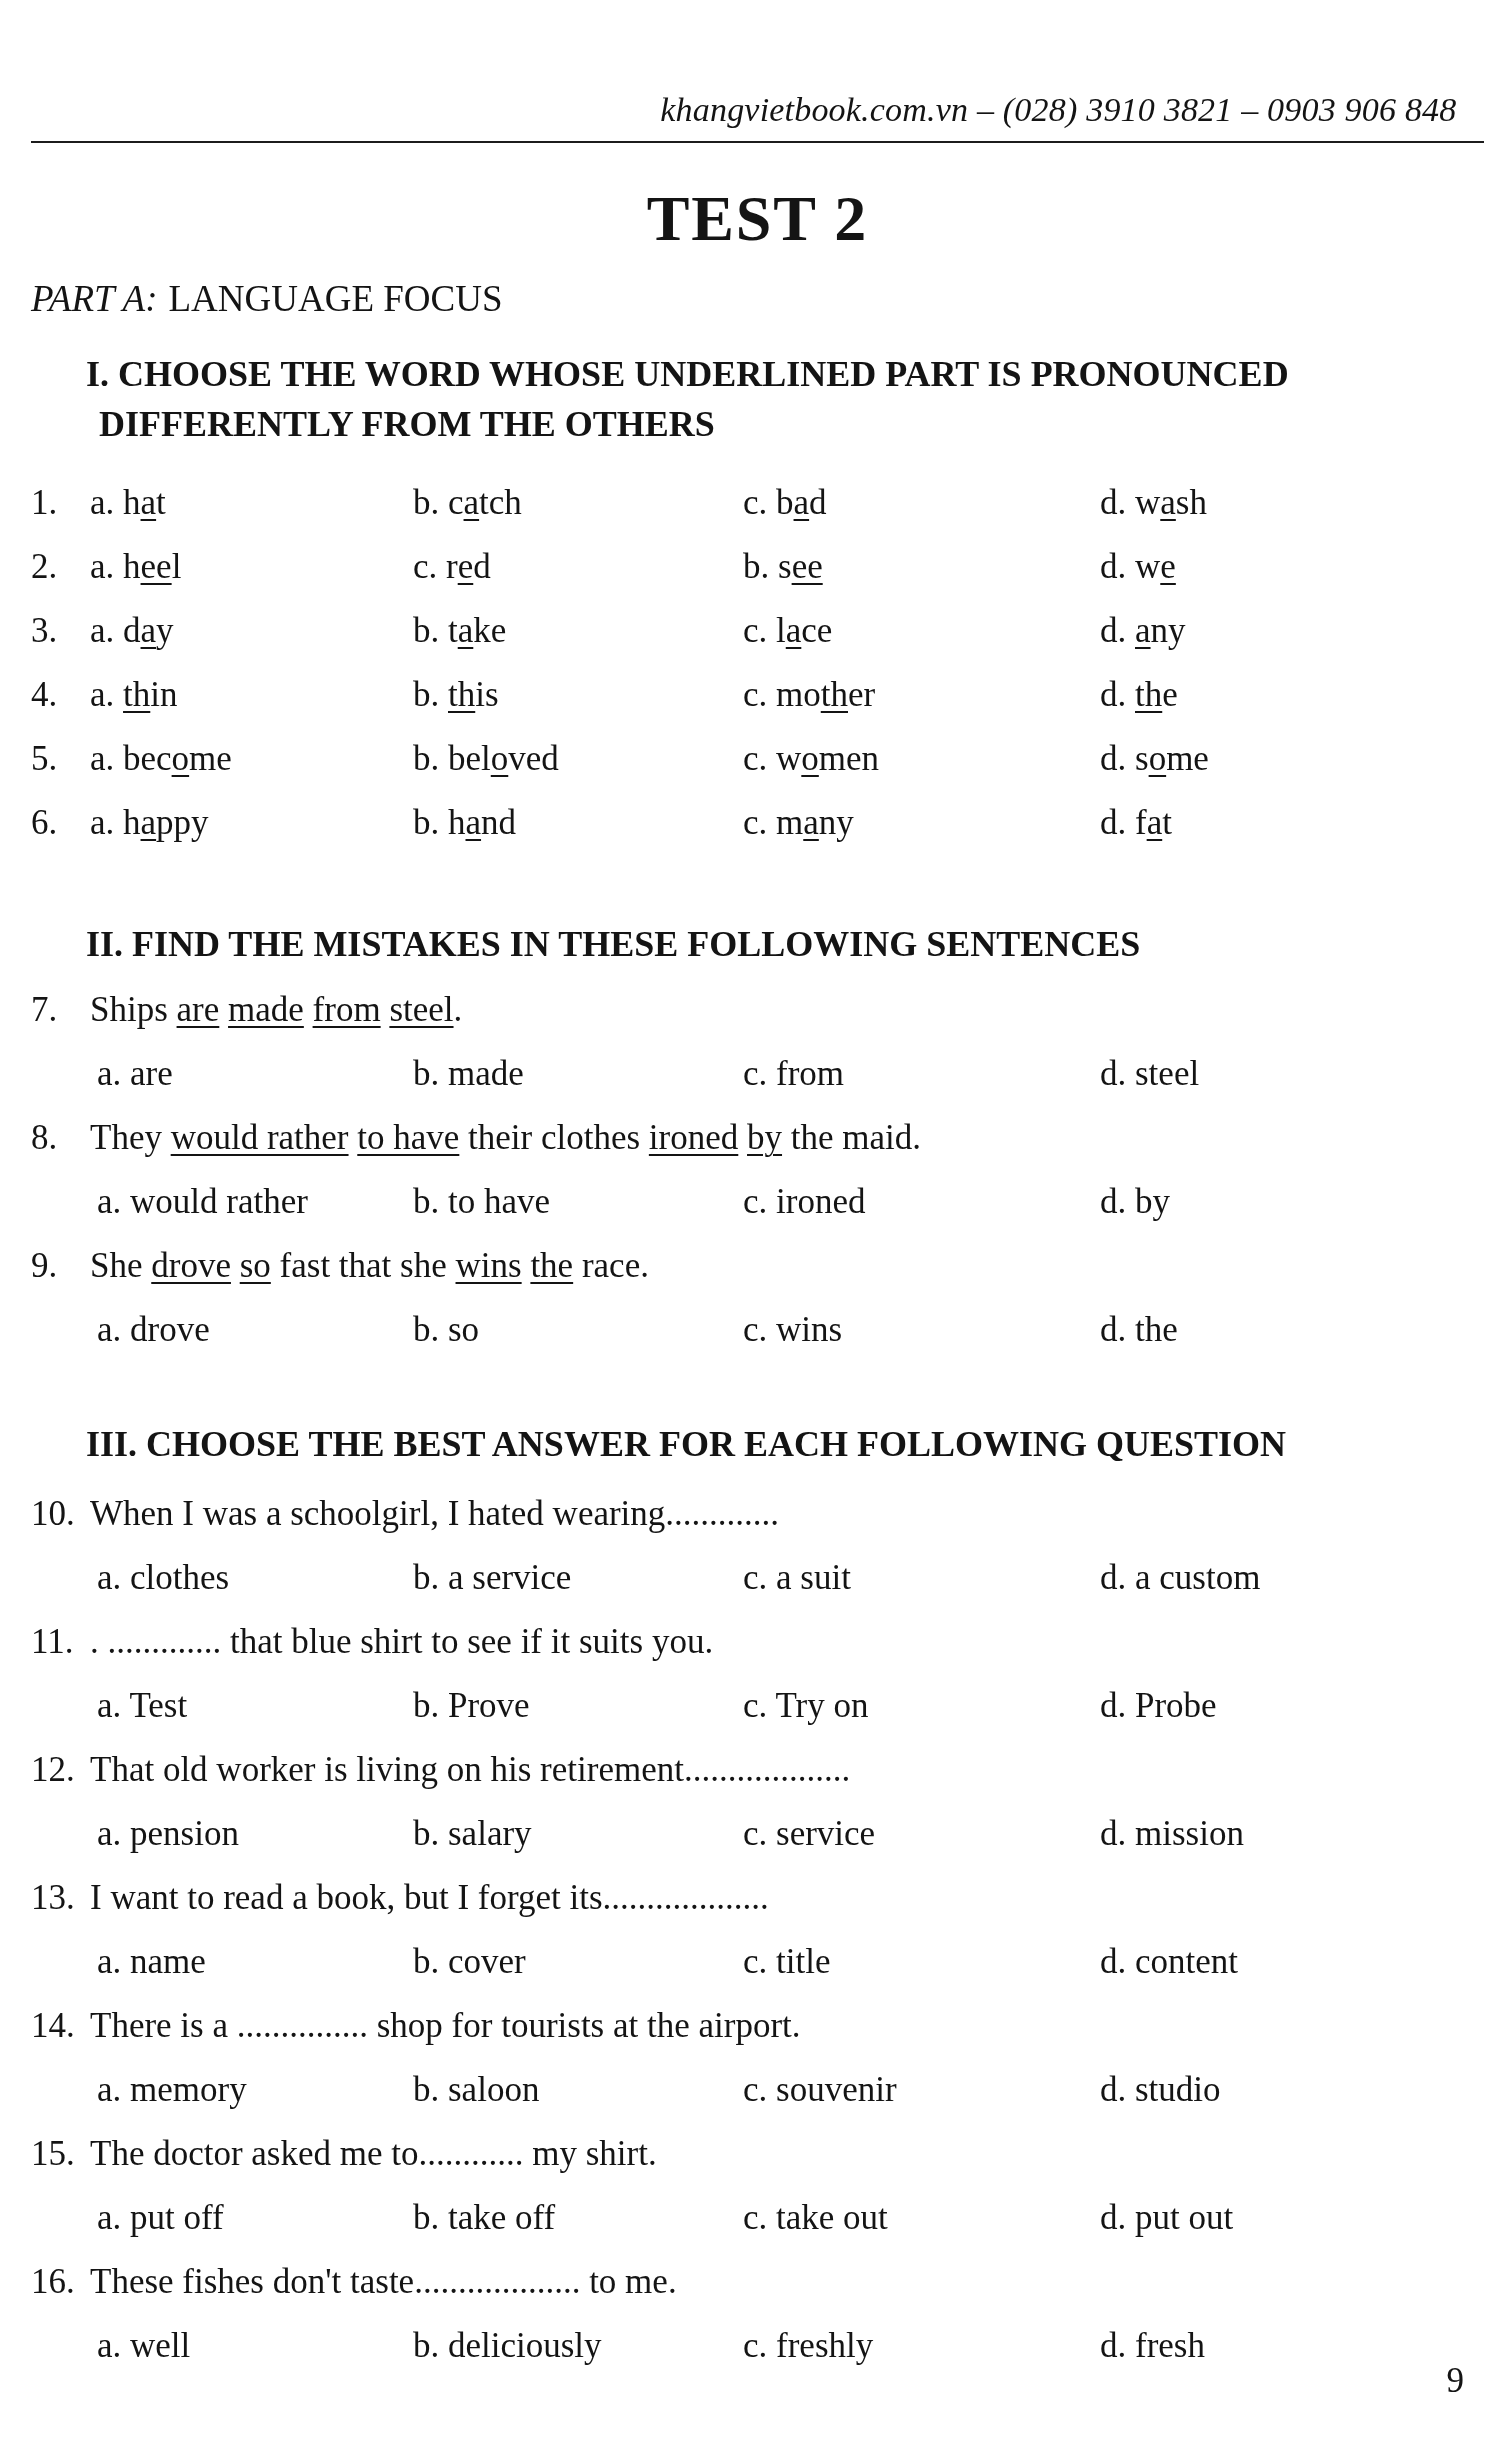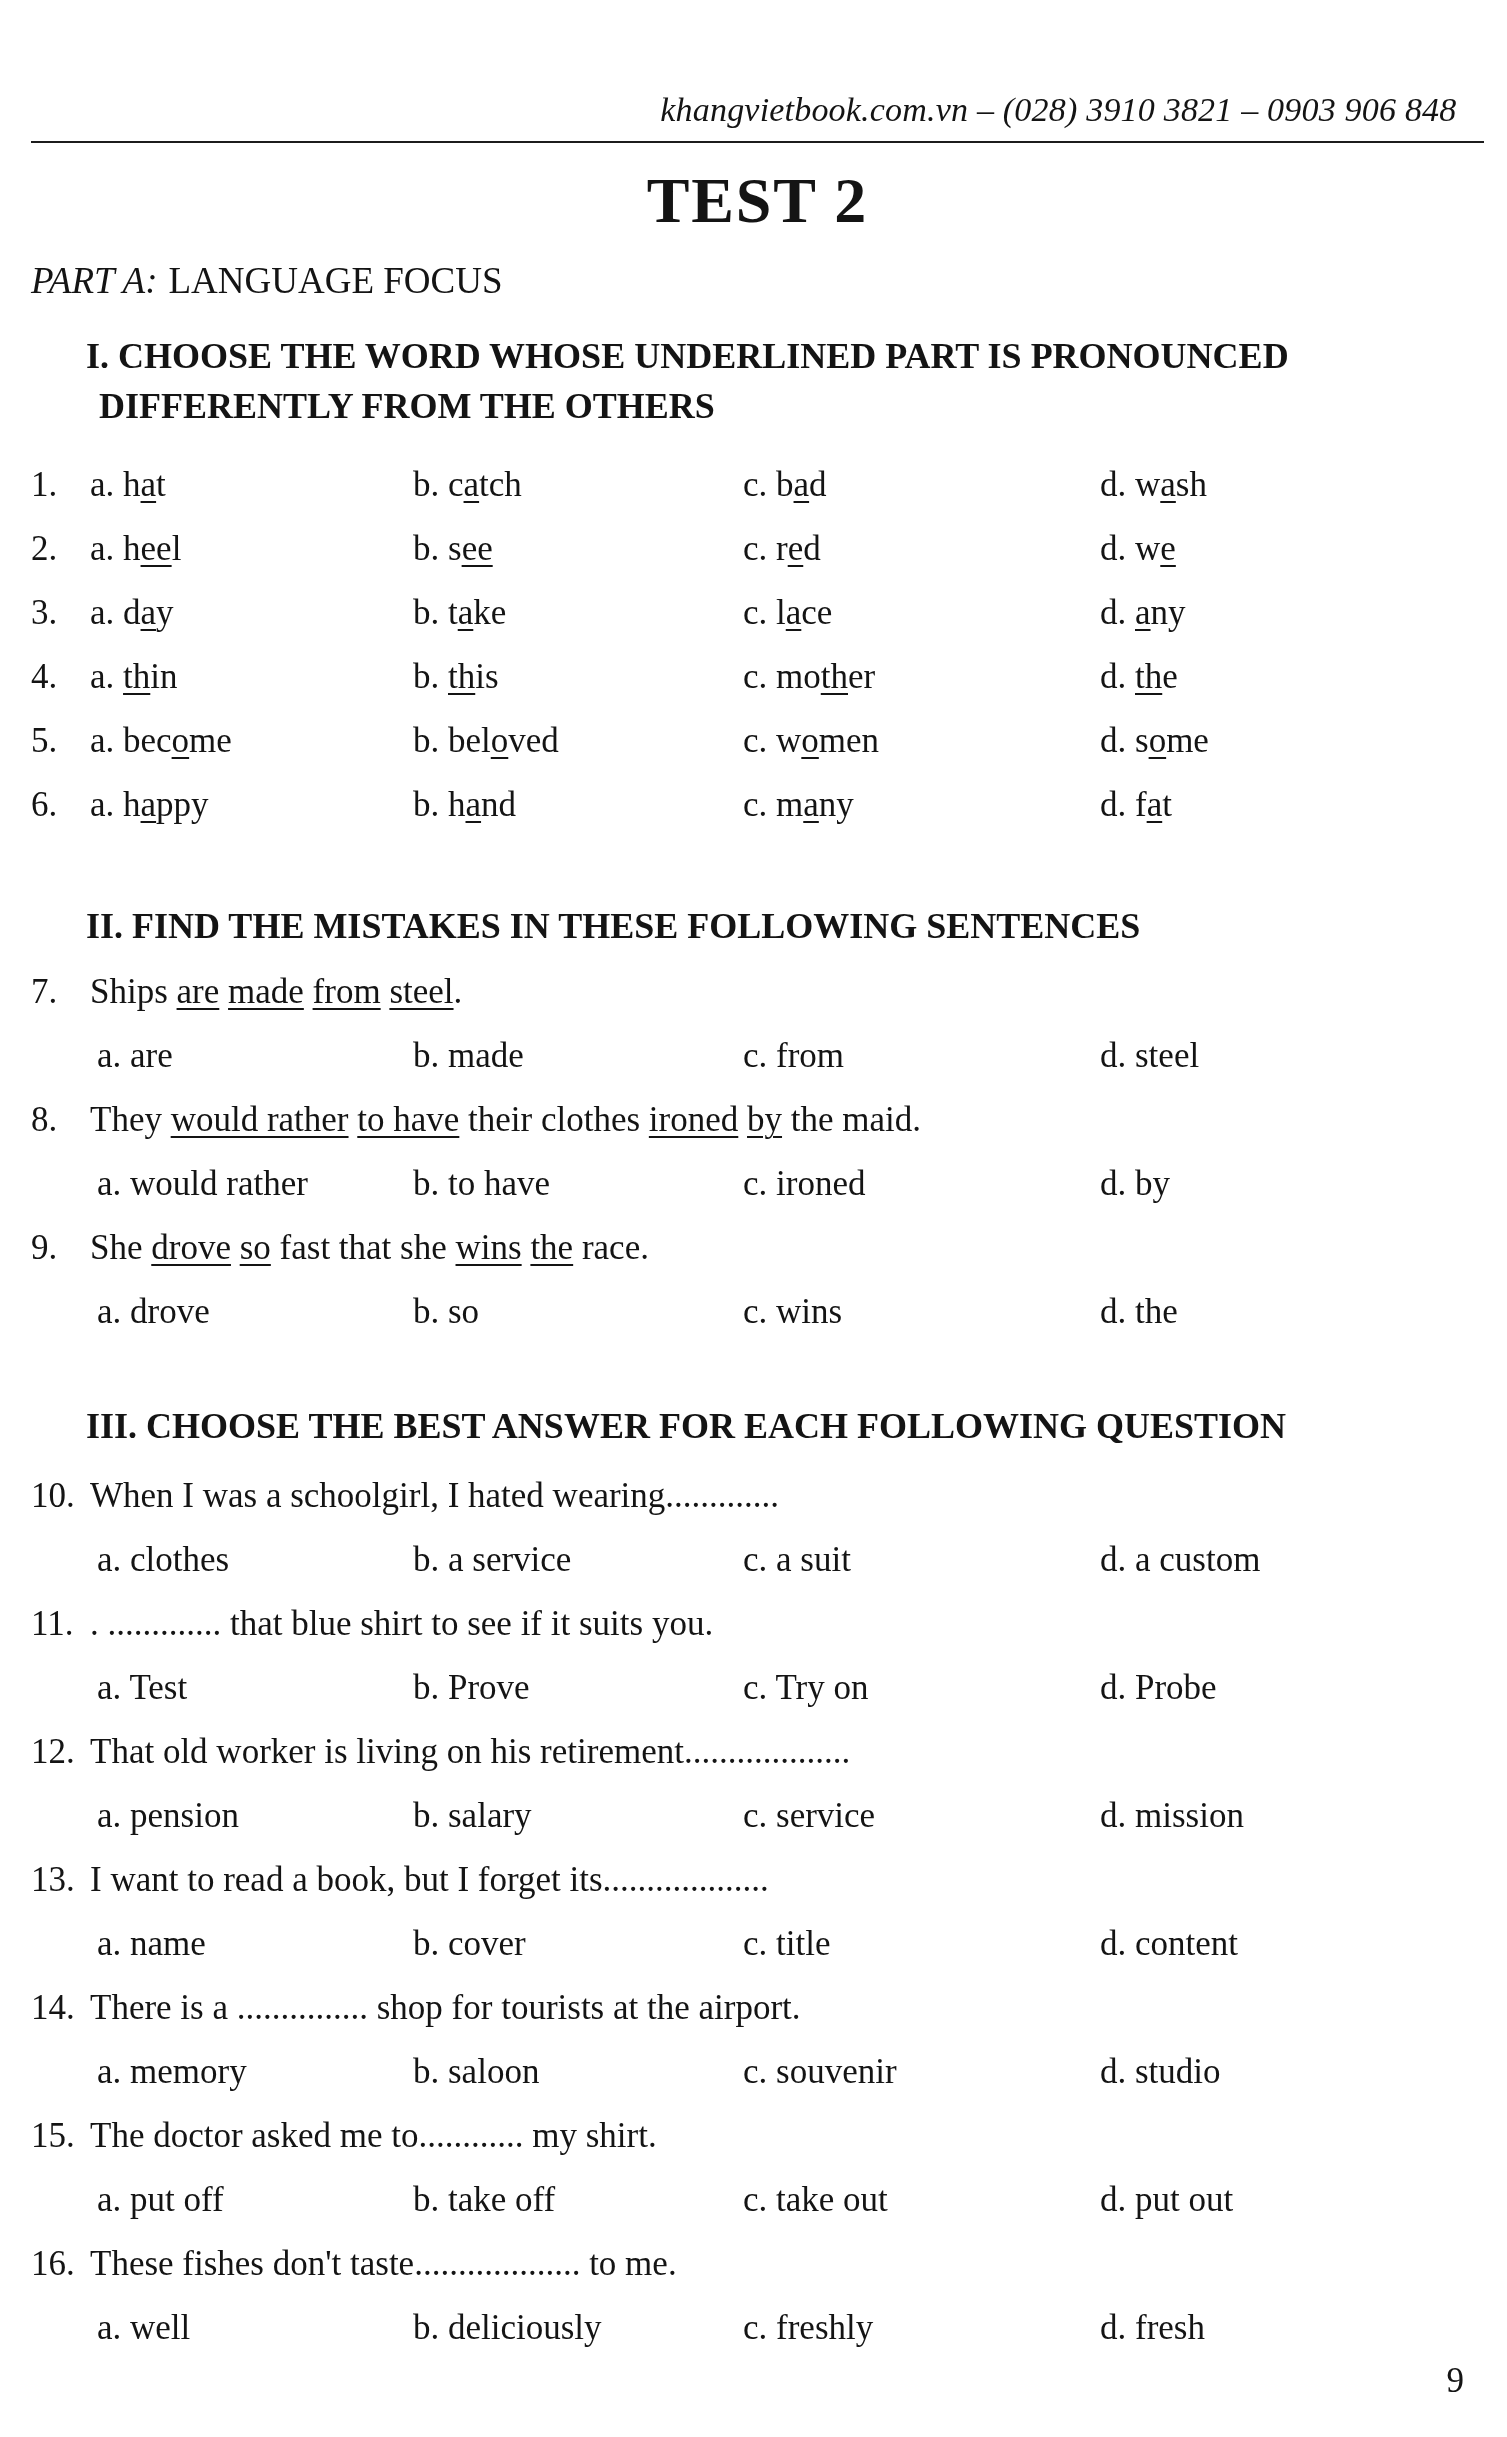--- a/index.html
+++ b/index.html
@@ -22,21 +22,21 @@
     padding-right:27.5px;
     line-height:44px;
     letter-spacing:0.2px;
   }
   .rule { border-bottom:2.8px solid #1c1c1c; margin-top:9.2px; }
   .title {
     text-align:center;
     font-size:64px;
     font-weight:bold;
     line-height:64px;
-    margin-top:26px;
+    margin-top:44px;
     letter-spacing:1.8px;
   }
   .part { margin-top:24px; font-size:37px; font-weight:normal; line-height:48px; }
   .part .label { font-style:italic; margin-right:11px; }
   .sec-head {
     font-weight:bold;
     font-size:36px;
     line-height:50px;
     padding-left:55px;
   }
@@ -91,22 +91,22 @@
     <div class="qrow">
       <span>1.</span>
       <span>a. h<u>a</u>t</span>
       <span>b. c<u>a</u>tch</span>
       <span>c. b<u>a</u>d</span>
       <span>d. w<u>a</u>sh</span>
     </div>
     <div class="qrow">
       <span>2.</span>
       <span>a. h<u>ee</u>l</span>
+      <span>c. r<u>e</u>d</span>
       <span>b. s<u>ee</u></span>
-      <span>c. r<u>e</u>d</span>
       <span>d. w<u>e</u></span>
     </div>
     <div class="qrow">
       <span>3.</span>
       <span>a. d<u>a</u>y</span>
       <span>b. t<u>a</u>ke</span>
       <span>c. l<u>a</u>ce</span>
       <span>d. <u>a</u>ny</span>
     </div>
     <div class="qrow">

